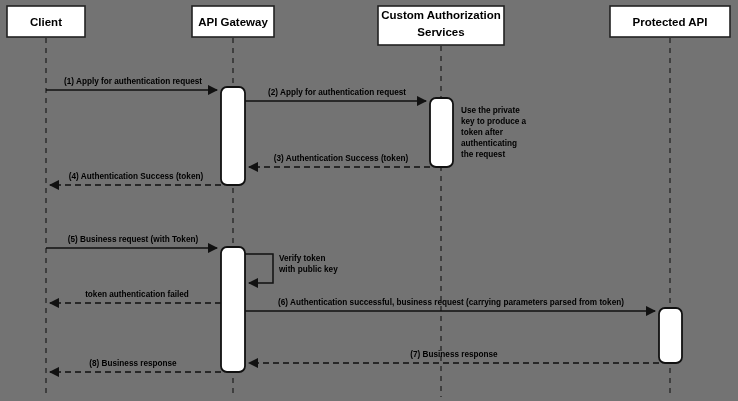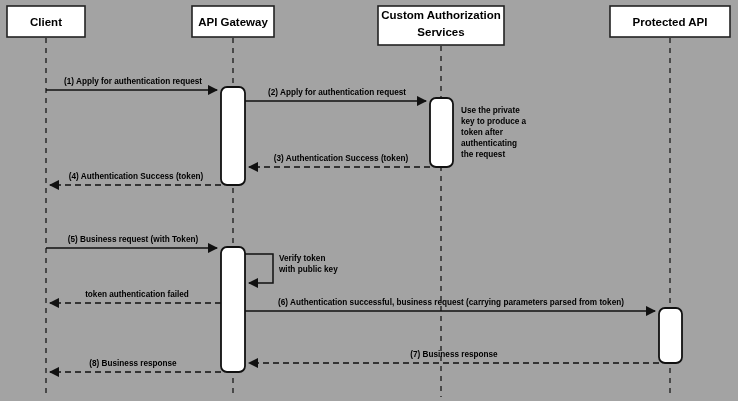--- a/index.html
+++ b/index.html
@@ -5,21 +5,21 @@
 <style>
   html, body {
     margin: 0;
     padding: 0;
     background: #ffffff;
   }
   #diagram-root {
     position: relative;
     width: 738px;
     height: 401px;
-    background: #a3a3a3;
+    background: #737373;
     font-family: "Liberation Sans", sans-serif;
     overflow: hidden;
   }
   svg#diagram-canvas {
     position: absolute;
     left: 0;
     top: 0;
     width: 738px;
     height: 401px;
   }

